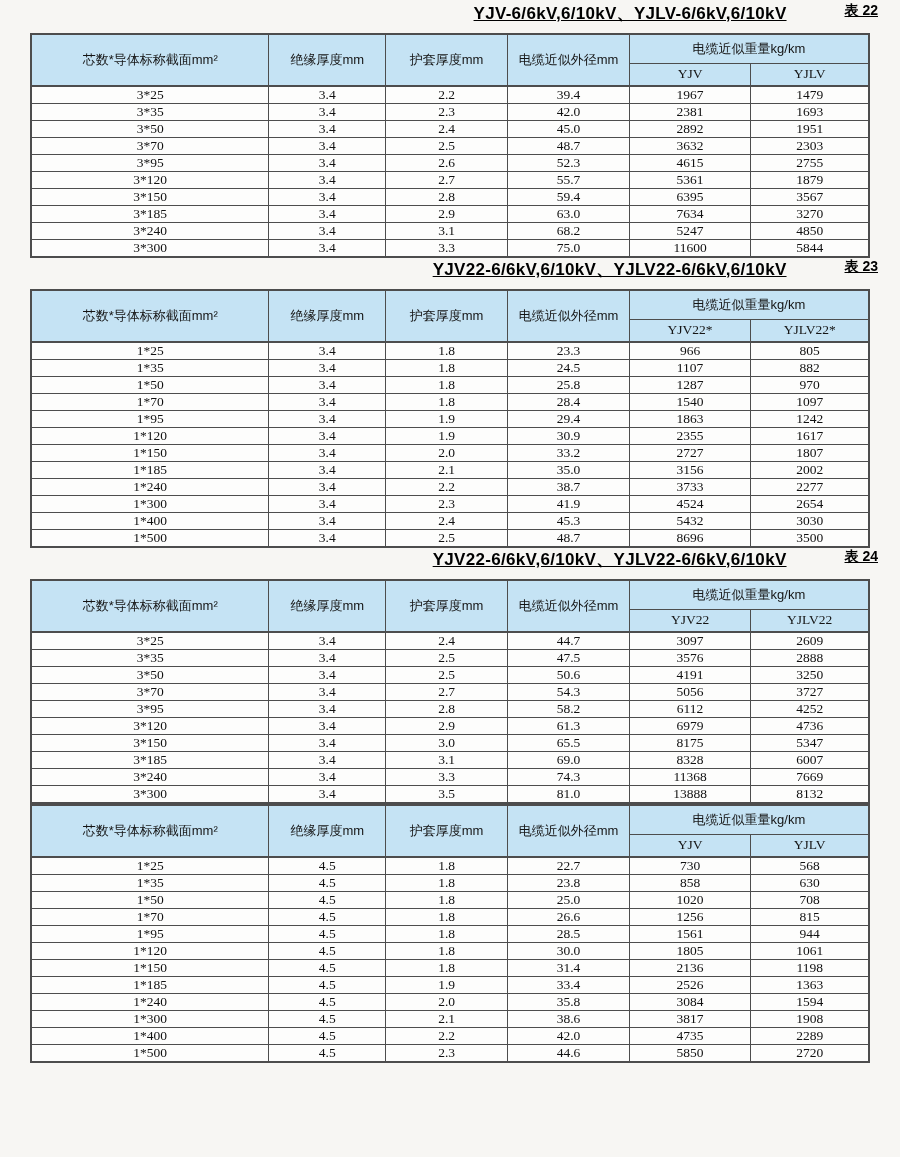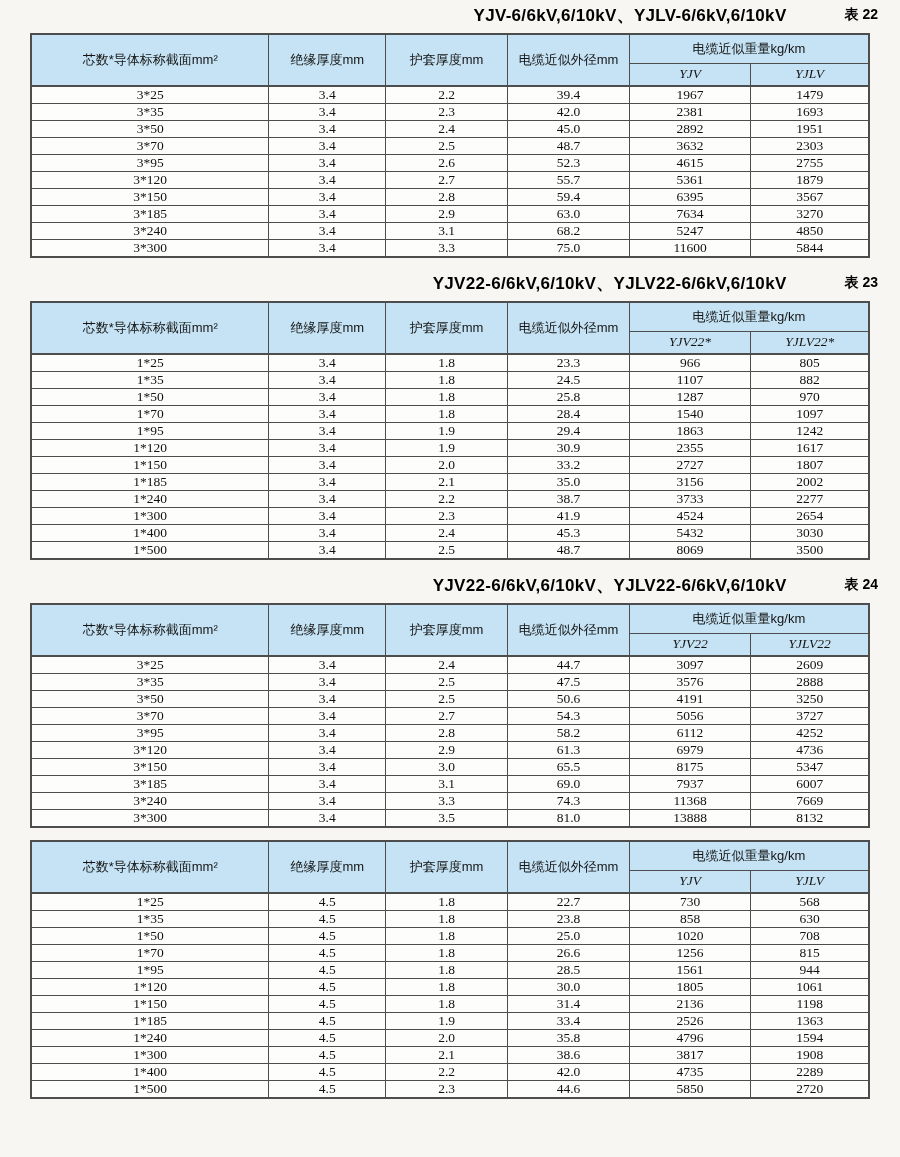--- a/index.html
+++ b/index.html
@@ -9,30 +9,31 @@
     height: 1157px;
     background: #f7f6f3;
     font-family: "Liberation Sans", sans-serif;
     overflow: hidden;
   }
   #page {
     box-sizing: border-box;
     width: 900px;
     padding: 2px 30px 0 30px;
   }
-  .tbl-section { margin-top: 12px; }
+  .tbl-section { }
   .tbl-section:first-child { margin-top: 0; }
   .title-row {
     display: flex;
     justify-content: flex-end;
-    align-items: center;
+    align-items: flex-start;
     height: 26px;
     margin-bottom: 5px;
     font-weight: bold;
     color: #000;
+    text-decoration: underline;
   }
   .tbl-title {
     font-size: 17px;
     letter-spacing: 0.3px;
   }
   .tbl-label {
     font-size: 14px;
     margin-left: 58px;
     margin-right: -8px;
     white-space: nowrap;
@@ -56,21 +57,20 @@
     background: #c5e3f4;
     font-weight: normal;
     font-size: 13px;
     color: #151515;
   }
   .spec thead tr.hr1 { height: 29px; }
   .spec thead tr.hr2 { height: 23px; }
   .spec thead th.sub {
     font-family: "Liberation Serif", serif;
     font-size: 13.5px;
-    font-style: italic;
   }
   .spec tbody tr { height: 17px; padding-left: 28px; }
   .spec td {
     font-family: "Liberation Serif", serif;
     font-size: 13.5px;
     color: #111;
     background: #fdfdfc;
   }
   .spec thead { border-bottom: 2px solid #4d4d4d; }
 </style>
@@ -304,21 +304,21 @@
             <td>2.4</td>
             <td>45.3</td>
             <td>5432</td>
             <td>3030</td>
           </tr>
           <tr>
             <td>1*500</td>
             <td>3.4</td>
             <td>2.5</td>
             <td>48.7</td>
-            <td>8069</td>
+            <td>8696</td>
             <td>3500</td>
           </tr>
         </tbody>
     </table>
   </section>
 
   <section class="tbl-section">
     <div class="title-row">
       <span class="tbl-title">YJV22-6/6kV,6/10kV、YJLV22-6/6kV,6/10kV</span>
       <span class="tbl-label">表 24</span>
@@ -400,21 +400,21 @@
             <td>3.0</td>
             <td>65.5</td>
             <td>8175</td>
             <td>5347</td>
           </tr>
           <tr>
             <td>3*185</td>
             <td>3.4</td>
             <td>3.1</td>
             <td>69.0</td>
-            <td>7937</td>
+            <td>8328</td>
             <td>6007</td>
           </tr>
           <tr>
             <td>3*240</td>
             <td>3.4</td>
             <td>3.3</td>
             <td>74.3</td>
             <td>11368</td>
             <td>7669</td>
           </tr>
@@ -516,21 +516,21 @@
             <td>1.9</td>
             <td>33.4</td>
             <td>2526</td>
             <td>1363</td>
           </tr>
           <tr>
             <td>1*240</td>
             <td>4.5</td>
             <td>2.0</td>
             <td>35.8</td>
-            <td>4796</td>
+            <td>3084</td>
             <td>1594</td>
           </tr>
           <tr>
             <td>1*300</td>
             <td>4.5</td>
             <td>2.1</td>
             <td>38.6</td>
             <td>3817</td>
             <td>1908</td>
           </tr>

